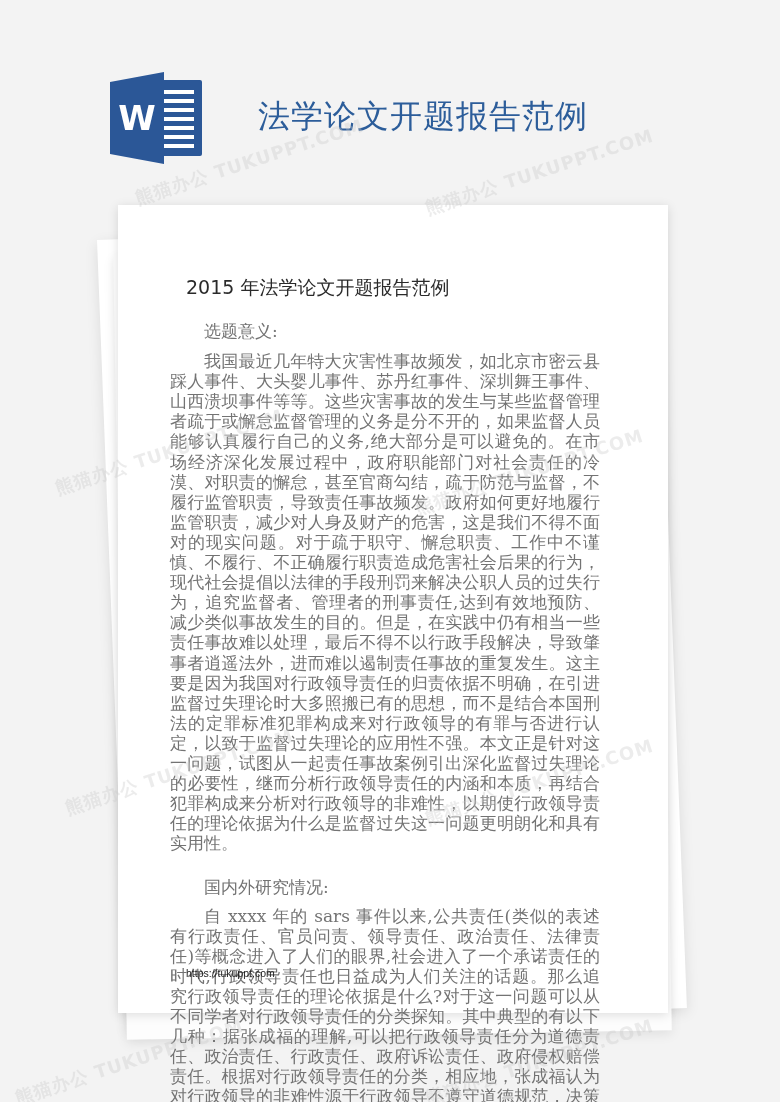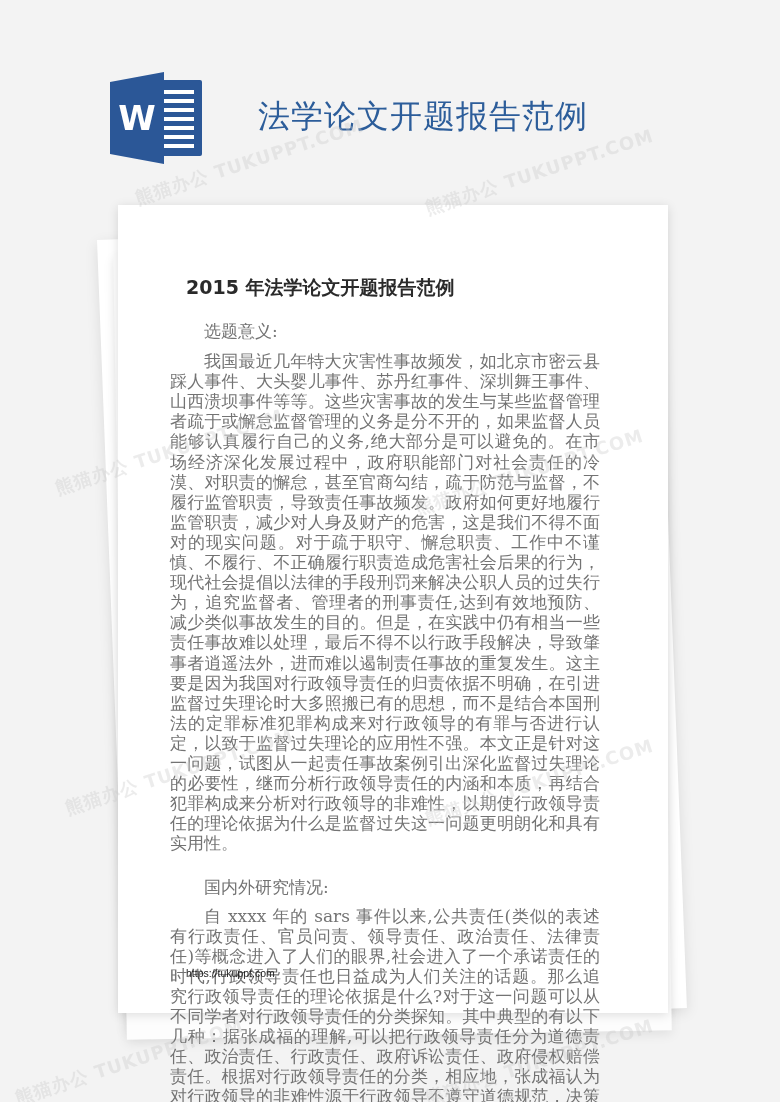--- a/index.html
+++ b/index.html
@@ -35,21 +35,21 @@
     box-shadow: 0 4px 12px rgba(0,0,0,0.08);
   }
   .page {
     position: absolute; left: 118px; top: 205px; width: 550px; height: 808px;
     background: #ffffff;
     box-shadow: 0 2px 10px rgba(0,0,0,0.13);
   }
   .doc-title {
     position: absolute; left: 68px; top: 70px;
     font-family: "DejaVu Sans", "Liberation Sans", sans-serif;
-    font-size: 19px; font-weight: bold; color: #2a2a2a; white-space: nowrap;
+    font-size: 19px; font-weight: normal; color: #2a2a2a; white-space: nowrap;
   }
   .body-text {
     position: absolute; left: 52px; top: 110px; width: 430px;
     font-size: 17px; line-height: 20.1px; color: #737373;
     text-align: justify;
   }
   .body-text p { text-indent: 2em; margin-bottom: 0; }
   .body-text .heading { text-indent: 2em; margin-top: 16px; margin-bottom: 8px; }
   .body-text .gap { height: 8px; }
   .footer-url {

